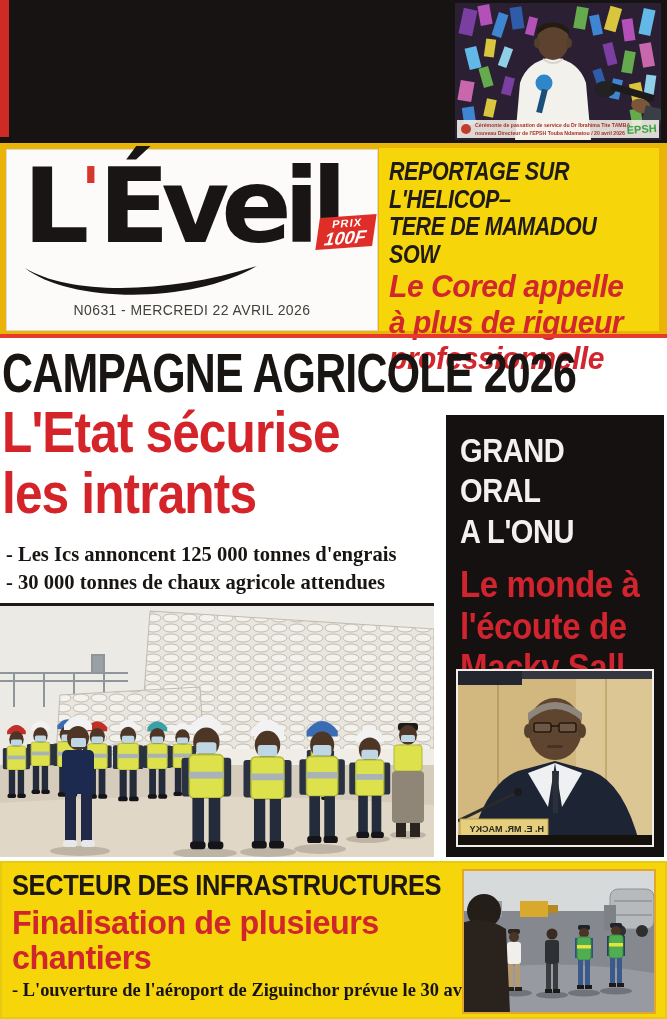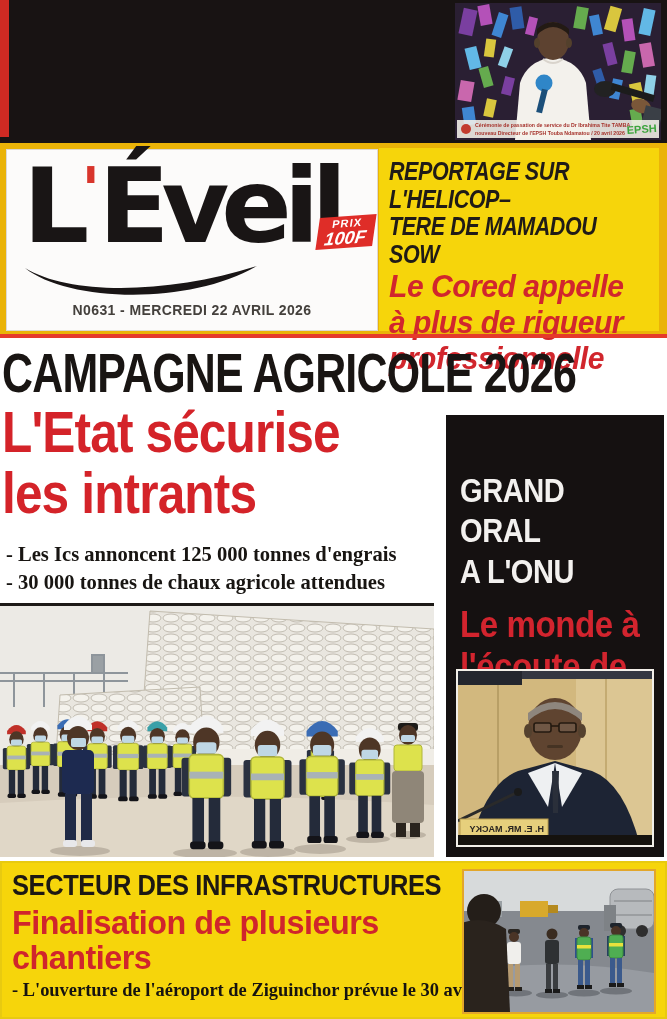--- a/index.html
+++ b/index.html
@@ -21,21 +21,21 @@
   .mast-card{left:6px;top:6px;width:370px;height:180px;background:#fcfbfa;border:1px solid #ddd9d4;}
   .logo-wrap{left:16px;top:2px;width:340px;height:134px;color:#191515;
              font-family:"DejaVu Sans",sans-serif;font-weight:800;font-size:104px;
              letter-spacing:-8px;line-height:1.05;white-space:nowrap;}
   .logo-apos{font-size:.6em;position:relative;top:-.48em;color:#d8352c;letter-spacing:-2px;}
   .price-badge{left:311px;top:66px;width:56px;height:30px;background:#df2d28;
                transform:skewX(-12deg) rotate(-4deg);color:#fff;text-align:center;
                font-weight:800;line-height:1;padding-top:2px;}
   .price-label{font-size:11px;letter-spacing:1px;display:block;}
   .price-value{font-size:18px;font-style:italic;display:block;}
-  .issue-line{left:0;top:152px;width:370px;text-align:center;font-size:14px;font-weight:700;
+  .issue-line{left:0;top:152px;width:370px;text-align:center;font-size:14px;font-weight:400;
               color:#44403c;letter-spacing:.4px;}
 
   .teaser{left:379px;top:148px;width:280px;height:183px;background:#f6d50b;
           box-sizing:border-box;padding:10px 10px;}
   .teaser-kicker{color:#201b17;font-weight:800;font-size:25px;line-height:1.1;
                  transform:scaleX(.86);letter-spacing:-0.5px;}
   .teaser-head{color:#d1262d;font-weight:800;font-size:31px;line-height:1.1;
                transform:scaleX(.97);letter-spacing:-0.5px;margin-top:2px;}
 
   .red-divider{left:0;top:334px;width:667px;height:4px;background:#e63a2b;}
@@ -256,21 +256,21 @@
         <rect x="13" y="20" width="14" height="7" rx="2" fill="#bfd7e5"></rect>
         <rect x="6" y="30" width="28" height="26" rx="3" fill="#dde24c" stroke="#b0b63a"></rect>
         <rect x="4" y="56" width="32" height="52" rx="4" fill="#8f8678"></rect>
         <rect x="8" y="108" width="10" height="14" fill="#2a241e"></rect>
         <rect x="22" y="108" width="10" height="14" fill="#2a241e"></rect>
       </g>
     </g>
   </svg>
 
   <aside class="abs onu-panel">
-    <div class="abs" style="left:14px;top:16px;width:200px;margin-top:40px;">
+    <div class="abs" style="left:14px;top:16px;width:200px;">
       <div class="onu-kicker cond">GRAND ORAL</div>
       <div class="onu-kicker cond">A L'ONU</div>
       <div class="onu-head cond" style="margin-top:12px;">Le monde à</div>
       <div class="onu-head cond">l'écoute de</div>
       <div class="onu-head cond">Macky Sall</div>
     </div>
 
     <svg class="abs photo-frame" style="left:10px;top:254px;border:2px solid #f2efe9;" width="194" height="174" viewBox="0 0 194 174" role="img">
       <rect x="0" y="0" width="194" height="174" fill="#d2b87e"></rect>
       <rect x="118" y="0" width="76" height="174" fill="#dcc693"></rect>

